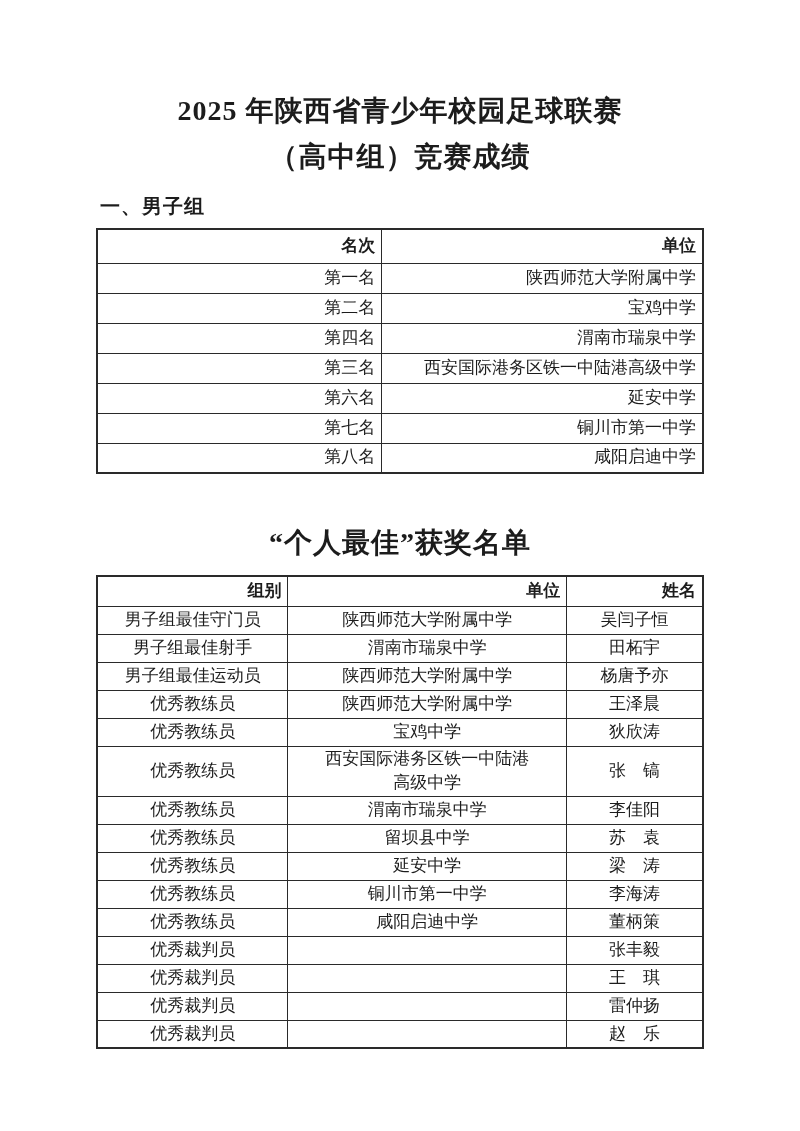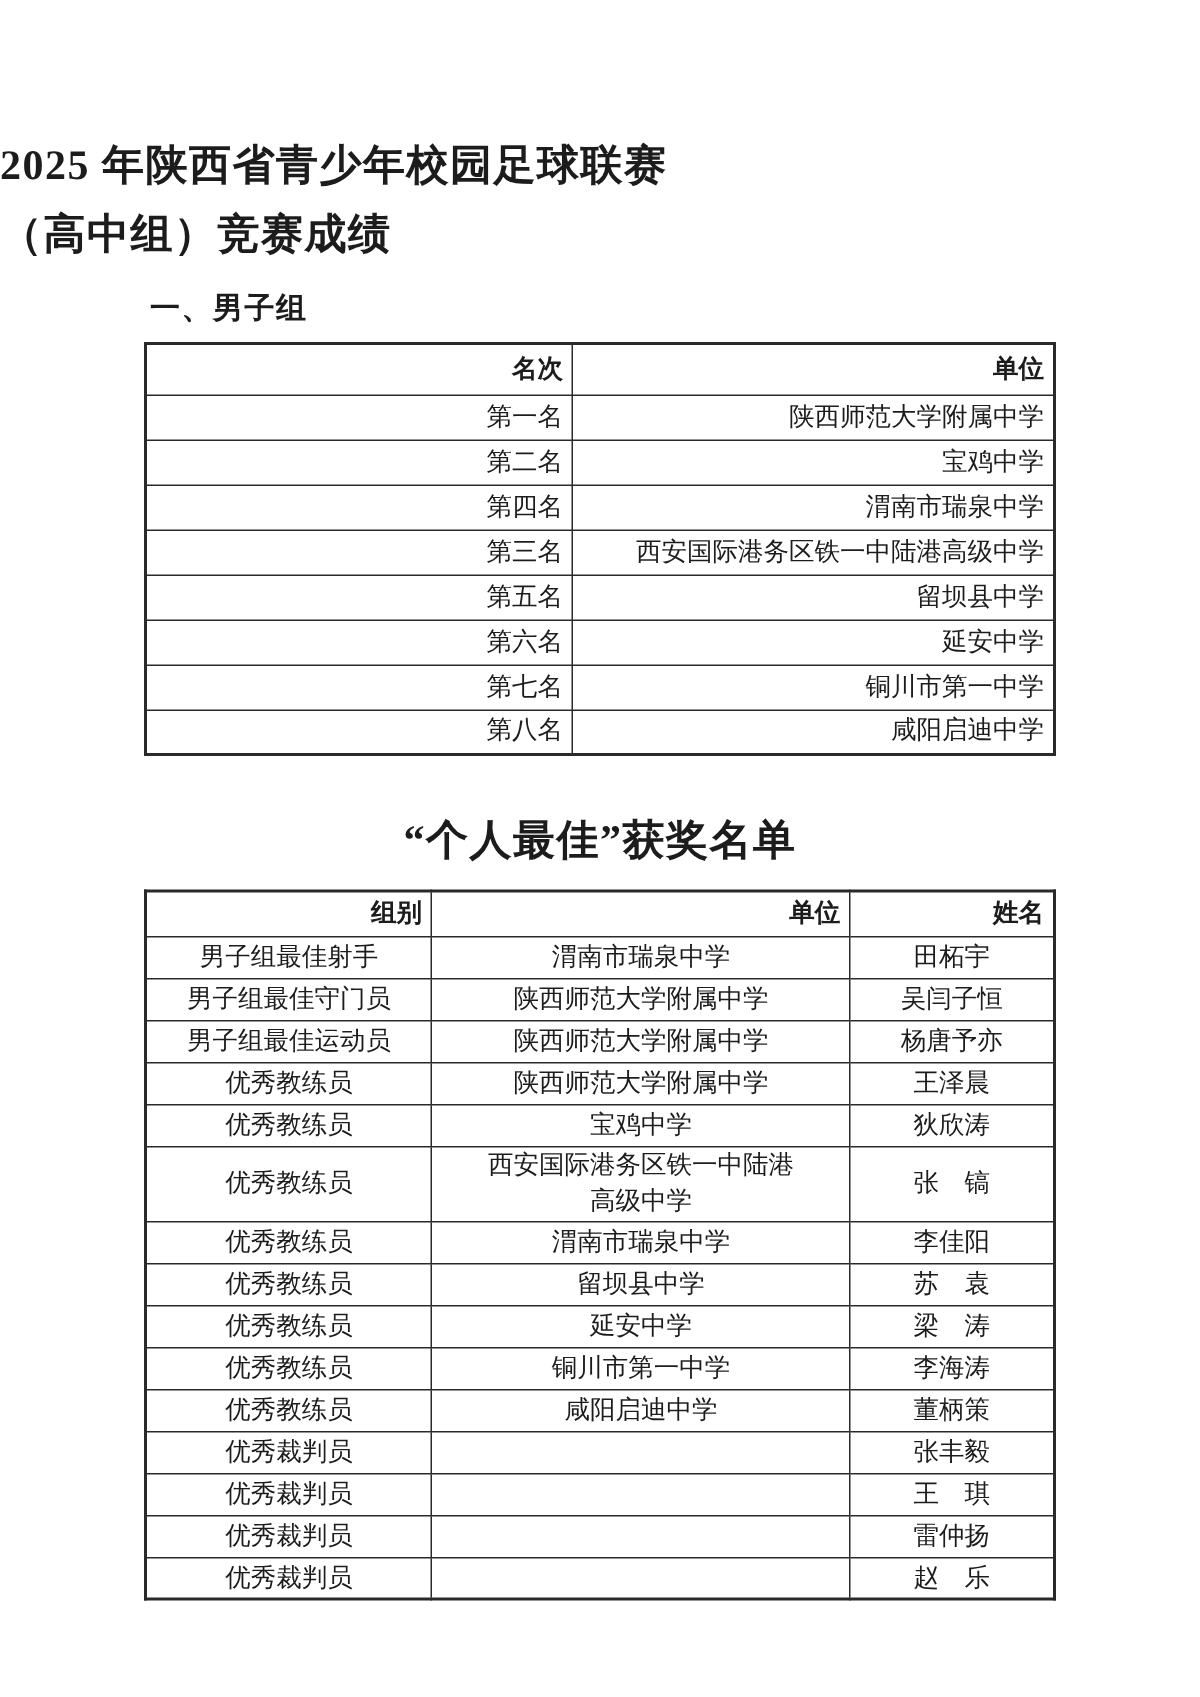--- a/index.html
+++ b/index.html
@@ -8,20 +8,21 @@
     width: 800px;
     height: 1131px;
     margin: 0 auto;
     background: #ffffff;
     color: #1c1c1c;
     font-family: "Liberation Serif", "DejaVu Serif", serif;
     overflow: hidden;
   }
   .doc-title {
     margin-top: 88px;
+    text-align: center;
     font-size: 28px;
     font-weight: bold;
     line-height: 46px;
     letter-spacing: 1px;
   }
   .section-heading {
     margin: 14px 0 10px 100px;
     font-family: "Liberation Sans", "DejaVu Sans", sans-serif;
     font-size: 20px;
     font-weight: bold;
@@ -42,21 +43,21 @@
     font-size: 17px;
     padding: 0 6px;
     white-space: pre-line;
     line-height: 1.45;
   }
   th { font-weight: bold; height: 34px; text-align: right; }
   .ranking-table td { height: 30px; text-align: right; }
   .awards-table th { height: 30px; }
   .awards-table td { height: 28px; }
   .awards-title {
-    margin-top: 34px;
+    margin-top: 46px;
     margin-bottom: 9px;
     text-align: center;
     font-size: 28px;
     font-weight: bold;
     line-height: 46px;
     letter-spacing: 1px;
   }
 </style>
 </head>
 <body>
@@ -90,24 +91,20 @@
           <td>第二名</td>
           <td>宝鸡中学</td>
         </tr>
         <tr>
           <td>第四名</td>
           <td>渭南市瑞泉中学</td>
         </tr>
         <tr>
           <td>第三名</td>
           <td>西安国际港务区铁一中陆港高级中学</td>
-        </tr>
-        <tr>
-          <td>第五名</td>
-          <td>留坝县中学</td>
         </tr>
         <tr>
           <td>第六名</td>
           <td>延安中学</td>
         </tr>
         <tr>
           <td>第七名</td>
           <td>铜川市第一中学</td>
         </tr>
         <tr>
@@ -127,30 +124,30 @@
     </colgroup>
     <thead>
       <tr>
         <th>组别</th>
         <th>单位</th>
         <th>姓名</th>
       </tr>
     </thead>
     <tbody>
         <tr>
+          <td>男子组最佳守门员</td>
+          <td>陕西师范大学附属中学</td>
+          <td>吴闫子恒</td>
+        </tr>
+        <tr>
           <td>男子组最佳射手</td>
           <td>渭南市瑞泉中学</td>
           <td>田柘宇</td>
         </tr>
         <tr>
-          <td>男子组最佳守门员</td>
-          <td>陕西师范大学附属中学</td>
-          <td>吴闫子恒</td>
-        </tr>
-        <tr>
           <td>男子组最佳运动员</td>
           <td>陕西师范大学附属中学</td>
           <td>杨唐予亦</td>
         </tr>
         <tr>
           <td>优秀教练员</td>
           <td>陕西师范大学附属中学</td>
           <td>王泽晨</td>
         </tr>
         <tr>

